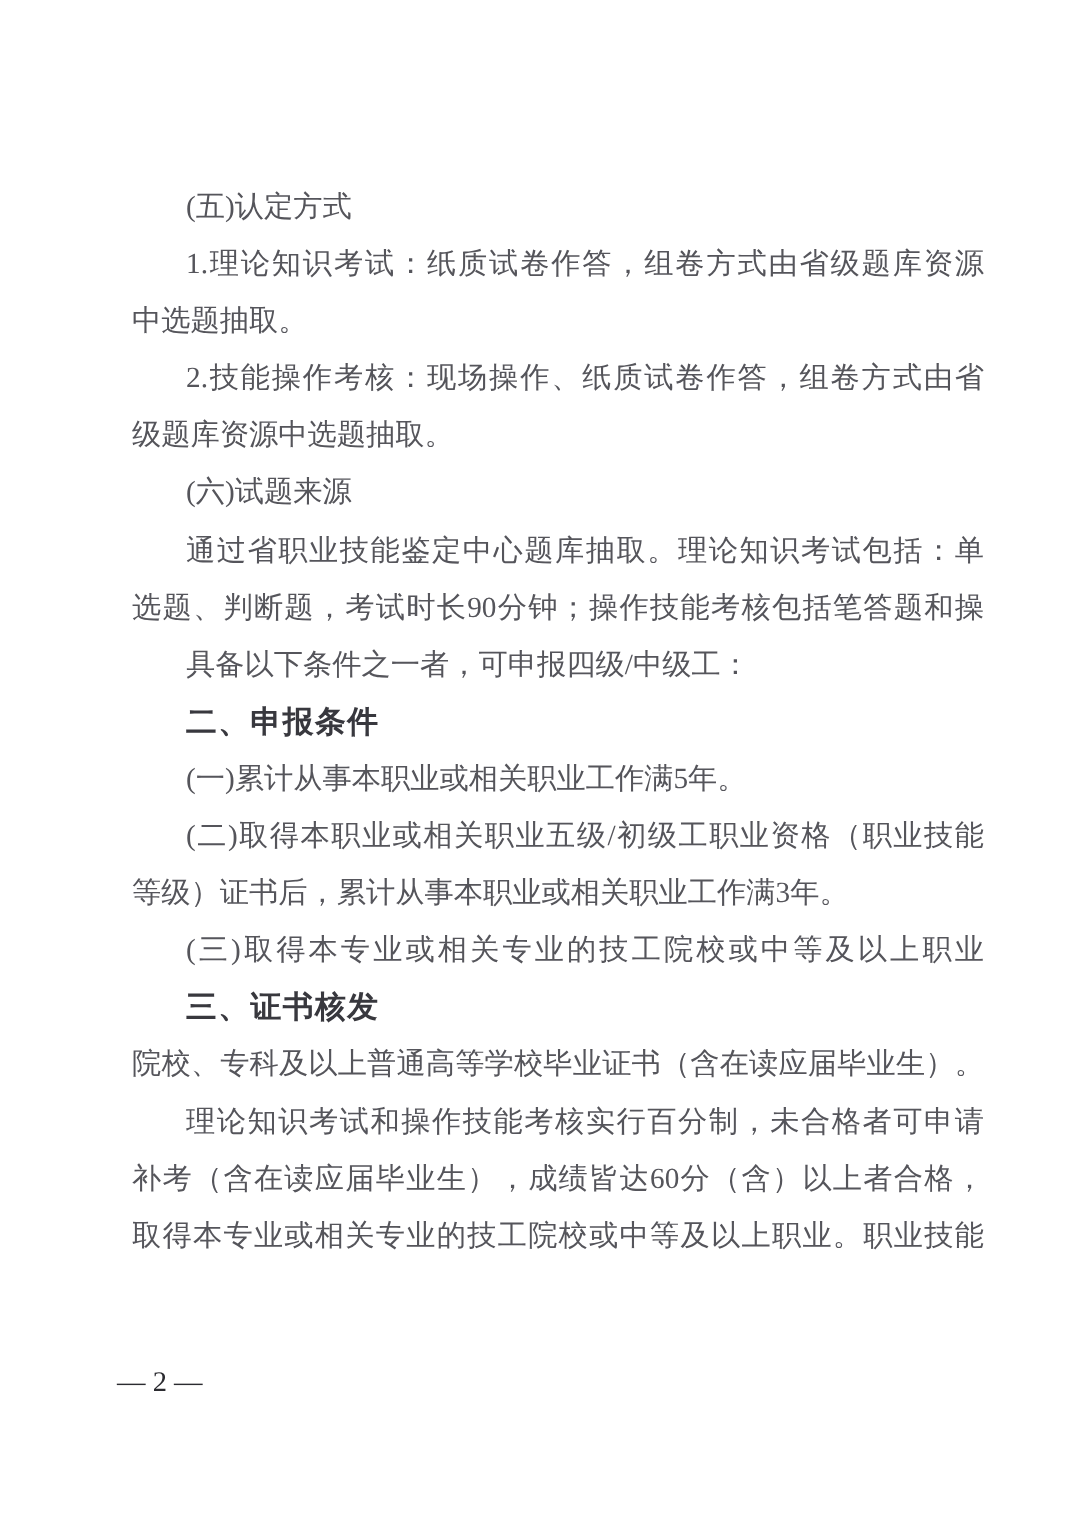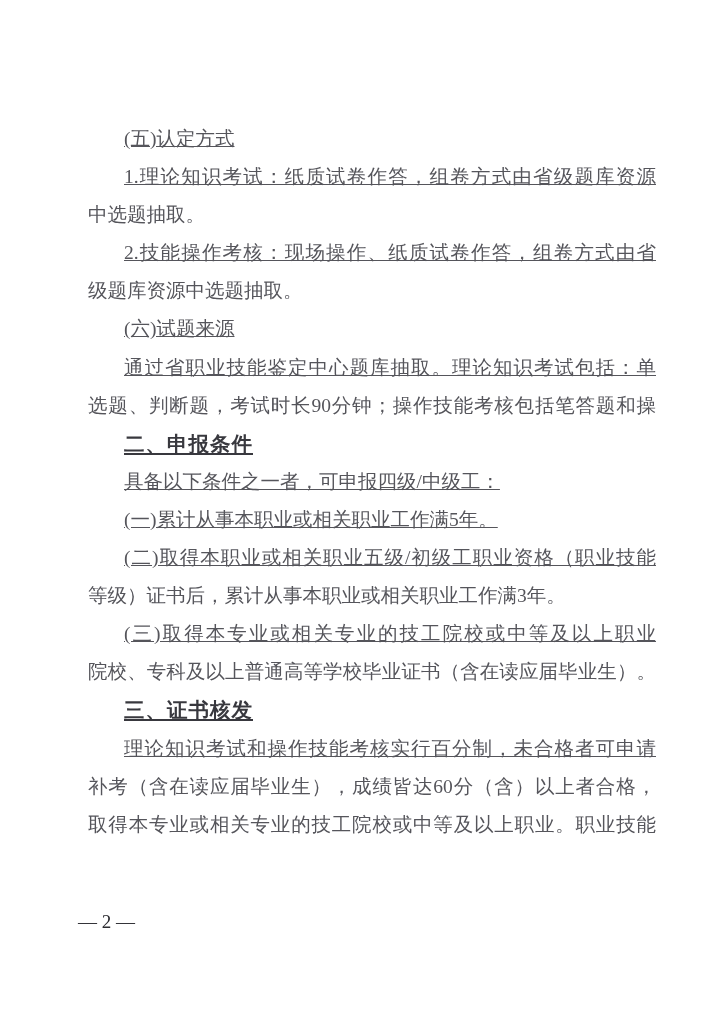--- a/index.html
+++ b/index.html
@@ -29,21 +29,20 @@
     white-space: nowrap;
     text-align: left;
   }
   .line.fill {
     text-align: justify;
     text-align-last: justify;
     -moz-text-align-last: justify;
   }
   .line.indent {
     text-indent: 36px;
-    text-decoration: underline;
   }
   .line.heading {
     font-family: "Liberation Sans", sans-serif;
     font-weight: 700;
     color: #38383e;
     font-size: 20.5px;
     letter-spacing: 1px;
   }
   .page-number {
     position: absolute;
@@ -62,26 +61,26 @@
 <div class="page">
   <div class="doc">
       <div class="line indent">(五)认定方式</div>
       <div class="line indent fill">1.理论知识考试：纸质试卷作答，组卷方式由省级题库资源</div>
       <div class="line">中选题抽取。</div>
       <div class="line indent fill">2.技能操作考核：现场操作、纸质试卷作答，组卷方式由省</div>
       <div class="line">级题库资源中选题抽取。</div>
       <div class="line indent">(六)试题来源</div>
       <div class="line indent fill">通过省职业技能鉴定中心题库抽取。理论知识考试包括：单</div>
       <div class="line fill">选题、判断题，考试时长90分钟；操作技能考核包括笔答题和操</div>
+      <div class="line indent">具备以下条件之一者，可申报四级/中级工：</div>
       <div class="line indent heading">二、申报条件</div>
-      <div class="line indent">具备以下条件之一者，可申报四级/中级工：</div>
       <div class="line indent">(一)累计从事本职业或相关职业工作满5年。</div>
       <div class="line indent fill">(二)取得本职业或相关职业五级/初级工职业资格（职业技能</div>
       <div class="line">等级）证书后，累计从事本职业或相关职业工作满3年。</div>
       <div class="line indent fill">(三)取得本专业或相关专业的技工院校或中等及以上职业</div>
+      <div class="line indent heading">三、证书核发</div>
       <div class="line fill">院校、专科及以上普通高等学校毕业证书（含在读应届毕业生）。</div>
-      <div class="line indent heading">三、证书核发</div>
       <div class="line indent fill">理论知识考试和操作技能考核实行百分制，未合格者可申请</div>
       <div class="line fill">补考（含在读应届毕业生），成绩皆达60分（含）以上者合格，</div>
       <div class="line fill">取得本专业或相关专业的技工院校或中等及以上职业。职业技能</div>
     </div>
   <div class="page-number">— 2 —</div>
 </div>
 
 </body></html>

